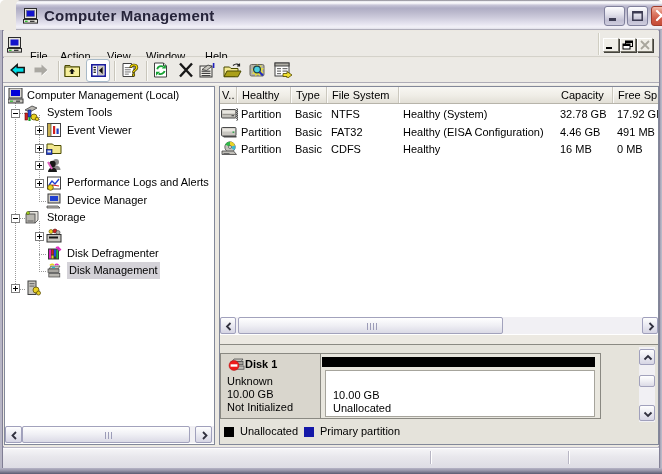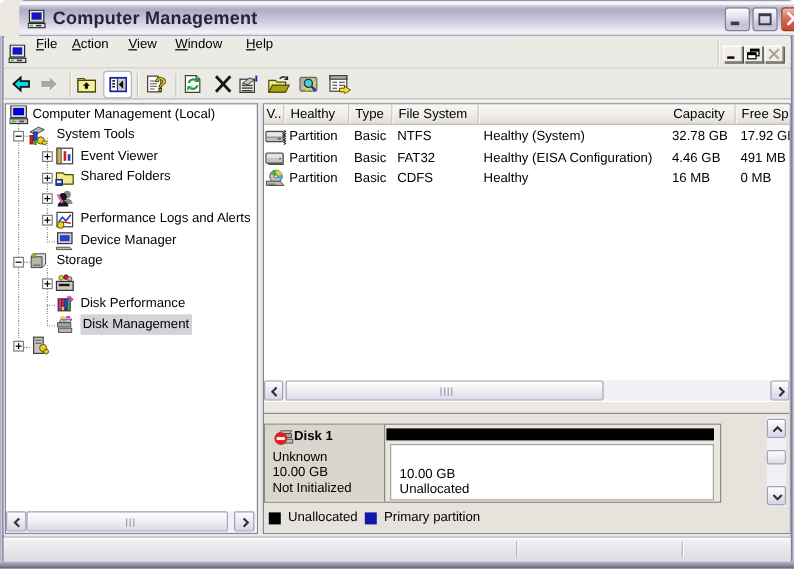--- a/index.html
+++ b/index.html
@@ -7,21 +7,21 @@
 
 #title{position:absolute;left:16px;top:0;width:662px;height:30px;
 background:linear-gradient(180deg,#6e6c77 0%,#e8e8ee 4%,#fdfdfe 10%,#c8c6d8 17%,#aeacc4 27%,#bab8cc 40%,#cfcddd 60%,#e4e2ee 78%,#f3f2f8 90%,#e2e1ea 96%,#8a8896 100%);
 border-radius:5px 5px 0 0}
 #title .txt{position:absolute;left:28px;top:7px;font-size:15px;font-weight:bold;color:#26243a;letter-spacing:0.2px}
 .tbtn{position:absolute;top:6px;width:21px;height:20px;border-radius:3px;border:1px solid #80809c}
 .tbtn.sil{background:linear-gradient(180deg,#fdfdfe 0%,#e3e2ec 40%,#c2c0d4 75%,#cfcdde 100%)}
 .tbtn.red{background:linear-gradient(180deg,#f3beae 0%,#e0846f 30%,#d05b47 65%,#c64b37 100%);border-color:#a03a2a}
 
 #menubar{position:absolute;left:3px;top:31px;width:656px;height:26px;background:#eceae5;border-bottom:1px solid #d4d2ca}
-.mi{position:absolute;top:0;color:#000}
+.mi{position:absolute;top:19px;color:#000}
 .mi u{text-decoration:underline}
 .mdibtn{position:absolute;top:7px;width:16px;height:14px;background:#f0eee7;border:1px solid;border-color:#fff #77756a #77756a #fff;box-shadow:1px 1px 0 #44433c}
 
 #toolbar{position:absolute;left:3px;top:58px;width:656px;height:27px;background:#eceae5}
 .tsep{position:absolute;top:3px;width:1px;height:20px;background:#c9c6bc;box-shadow:1px 0 0 #fafaf7}
 .ticon{position:absolute;top:4px}
 
 #content{position:absolute;left:3px;top:85px;width:656px;height:361px;background:#ece9e2}
 #treepane{position:absolute;left:1px;top:1px;width:211px;height:359px;background:#fff;border:1px solid #828899;overflow:hidden}
 #rightpane{position:absolute;left:216px;top:1px;width:440px;height:359px;background:#fff;border:1px solid #828899;overflow:hidden}
@@ -230,21 +230,20 @@
           <rect x="10.5" y="6.5" width="2.2" height="5.5" fill="#2040c0"></rect>
       </svg>
       <span class="trow" style="left:62px;top:35px">Event Viewer</span>
 
       <div class="exp plus" style="left:30px;top:57px"></div>
       <svg class="abs" style="left:41px;top:53px" width="16" height="16" viewBox="0 0 16 16">
         <path d="M1 4 h5.5 l1.5 1.5 h7 v8 h-14 z" fill="#f2e88e" stroke="#4a4a00" stroke-width="1"></path>
         <rect x="0.5" y="9.5" width="5.5" height="5" fill="#2040c8" stroke="#101860" stroke-width="0.7"></rect>
         <path d="M1.5 10.5 h3.5 v2 h-3.5 z" fill="#e8e6e0"></path>
       </svg>
-      <span class="trow" style="left:62px;top:52px">Shared Folders</span>
 
       <div class="exp plus" style="left:30px;top:74px"></div>
       <svg class="abs" style="left:41px;top:70px" width="16" height="16" viewBox="0 0 16 16">
         <circle cx="10" cy="5" r="3" fill="#888"></circle>
           <path d="M5.5 13 a4.5 4.5 0 0 1 9 0 z" fill="#888"></path>
         <circle cx="6.5" cy="7" r="3.2" fill="#181818"></circle>
           <path d="M2 15 a4.5 4.5 0 0 1 9 0 z" fill="#181818"></path>
         <path d="M2 5 L6 12" stroke="#e060c0" stroke-width="2"></path>
       </svg>
 
@@ -284,21 +283,21 @@
 
       <svg class="abs" style="left:41px;top:159px" width="16" height="16" viewBox="0 0 16 16">
         <rect x="2" y="2.5" width="11" height="11" fill="#383838"></rect>
         <rect x="3" y="3.5" width="2" height="9" fill="#e020c0"></rect>
           <rect x="5.5" y="3.5" width="2" height="5" fill="#d02020"></rect>
         <rect x="8" y="3.5" width="2" height="7" fill="#2040e0"></rect>
           <rect x="10.5" y="3.5" width="1.6" height="9" fill="#20c040"></rect>
         <path d="M10 1 L14 5 M11.5 0.5 L15 4" stroke="#e020c0" stroke-width="1.2"></path>
         <rect x="5.5" y="9.5" width="2" height="3" fill="#e8d020"></rect>
       </svg>
-      <span class="trow" style="left:62px;top:158px">Disk Performance</span>
+      <span class="trow" style="left:62px;top:158px">Disk Defragmenter</span>
 
       <svg class="abs" style="left:41px;top:176px" width="16" height="16" viewBox="0 0 16 16">
         <path d="M3 6 L5 3 L14 3 L12 6 z" fill="#c8c6c0" stroke="#404040" stroke-width="0.7"></path>
         <rect x="2" y="6" width="11" height="3.5" fill="#a8a6a0" stroke="#404040" stroke-width="0.7"></rect>
         <rect x="2.8" y="10.5" width="11" height="3.5" fill="#b8b6b0" stroke="#404040" stroke-width="0.7"></rect>
         <path d="M4 2.5 C5 1 7 1 8 2" fill="none" stroke="#e8d020" stroke-width="1.4"></path>
         <path d="M9 2 C10 1 11.5 1 12.5 2" fill="none" stroke="#e020c0" stroke-width="1.4"></path>
         <path d="M6 4.5 h3" stroke="#20c0d0" stroke-width="1.2"></path>
       </svg>
       <span class="trow tsel" style="left:62px;top:175px;padding:0 2px">Disk Management</span>

